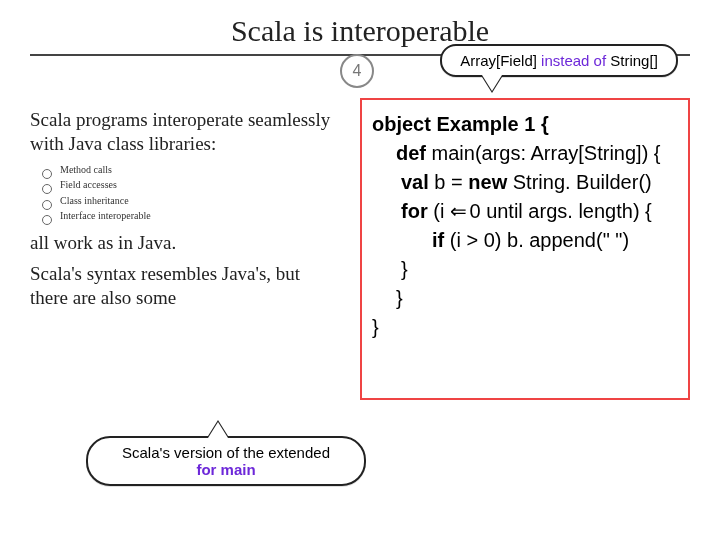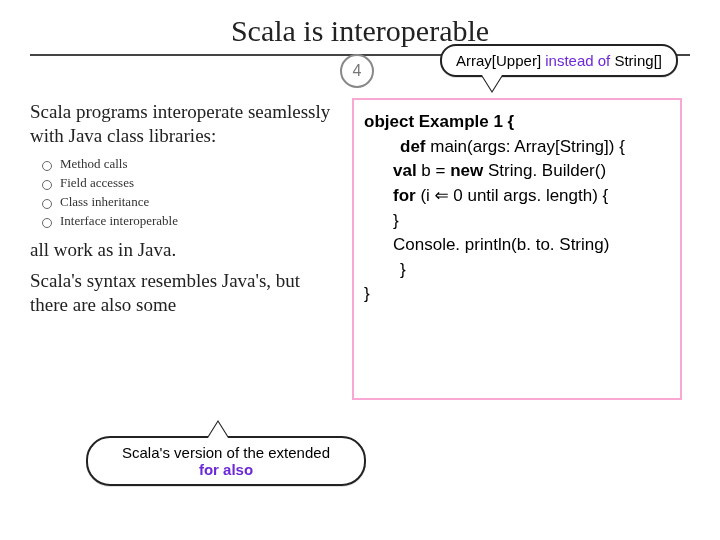--- a/index.html
+++ b/index.html
@@ -8,37 +8,37 @@
   .title { font-size: 30px; font-weight: normal; text-align: center; color: #222; margin-bottom: 6px; }
   .rule { border: none; border-top: 2px solid #444; margin: 0 0 8px 0; }
   .circle-num {
     position: absolute; top: 54px; left: 340px;
     width: 34px; height: 34px; border-radius: 50%;
     border: 2px solid #888; background: #fff; color: #777;
     font-family: Arial, sans-serif; font-size: 16px;
     display: flex; align-items: center; justify-content: center; z-index: 2;
   }
   .body-left {
-    position: absolute; top: 100px; left: 30px; width: 310px;
+    position: absolute; top: 108px; left: 30px; width: 310px;
     font-size: 19px; line-height: 1.25; color: #222;
   }
   .body-left .para { margin-bottom: 8px; }
   .body-left ul { list-style: none; margin: 4px 0 8px 12px; }
-  .body-left ul li { font-size: 13px; margin: 3px 0; padding-left: 18px; position: relative; color: #333; }
+  .body-left ul li { font-size: 10px; margin: 3px 0; padding-left: 18px; position: relative; color: #333; }
   .body-left ul li::before {
     content: ""; position: absolute; left: 0; top: 5px;
     width: 8px; height: 8px; border: 1.5px solid #666; border-radius: 50%;
   }
   .code-box {
-    position: absolute; top: 98px; left: 352px; width: 330px; height: 302px;
-    border: 2px solid #f9a8d4; padding: 10px 6px 6px 10px;
-    font-family: Arial, Helvetica, sans-serif; font-size: 17px; line-height: 1.45; color: #000;
+    position: absolute; top: 98px; left: 360px; width: 330px; height: 302px;
+    border: 2px solid #ef4444; padding: 10px 6px 6px 10px;
+    font-family: Arial, Helvetica, sans-serif; font-size: 20px; line-height: 1.45; color: #000;
   }
   .code-box .l1 { margin-left: 0; }
-  .code-box .l2 { margin-left: 36px; }
+  .code-box .l2 { margin-left: 24px; }
   .code-box .l3 { margin-left: 29px; }
   .code-box .l4 { margin-left: 60px; }
   .code-box b { font-weight: bold; }
   .arrow { display: inline-block; width: 14px; text-align: center; }
   .callout {
     position: absolute; border: 2px solid #222; border-radius: 16px;
     background: #fff; font-family: Arial, Helvetica, sans-serif;
     font-size: 15px; text-align: center; padding: 6px 10px;
     box-shadow: 0 1px 0 rgba(0,0,0,.12); z-index: 5;
   }
@@ -89,30 +89,32 @@
     <div class="l1"><b>object Example 1 {</b></div>
     <div class="l2">
       <b>def</b><span> main(args: Array[String]) {</span>
     </div>
     <div class="l3">
       <b>val</b><span> b = </span><b>new</b><span> String. Builder()</span>
     </div>
     <div class="l3">
       <b>for</b><span> (i </span><span class="arrow">⇐</span><span> 0 until args. length) {</span>
     </div>
+    <div class="l4">
+      <b>if</b><span> (i &gt; 0) b. append(" ")</span>
+    </div>
     <div class="l3"><span>}</span></div>
-    <div class="l3"><span>Console. println(b. to. String)</span></div>
     <div class="l2"><span>}</span></div>
     <div class="l1"><span>}</span></div>
   </div>
 
   <div class="callout c-top">
-    <span>Array[Upper] </span><span class="red">instead of</span><span> String[]</span>
+    <span>Array[Field] </span><span class="red">instead of</span><span> String[]</span>
     <div class="tail down"></div>
   </div>
 
   <div class="callout c-bot-left">
     <div>Scala's version of the extended</div>
-    <div><b class="red">for also</b></div>
+    <div><b class="red">for main</b></div>
     <div class="tail up"></div>
   </div>
 
 </div>
 
 </body></html>

